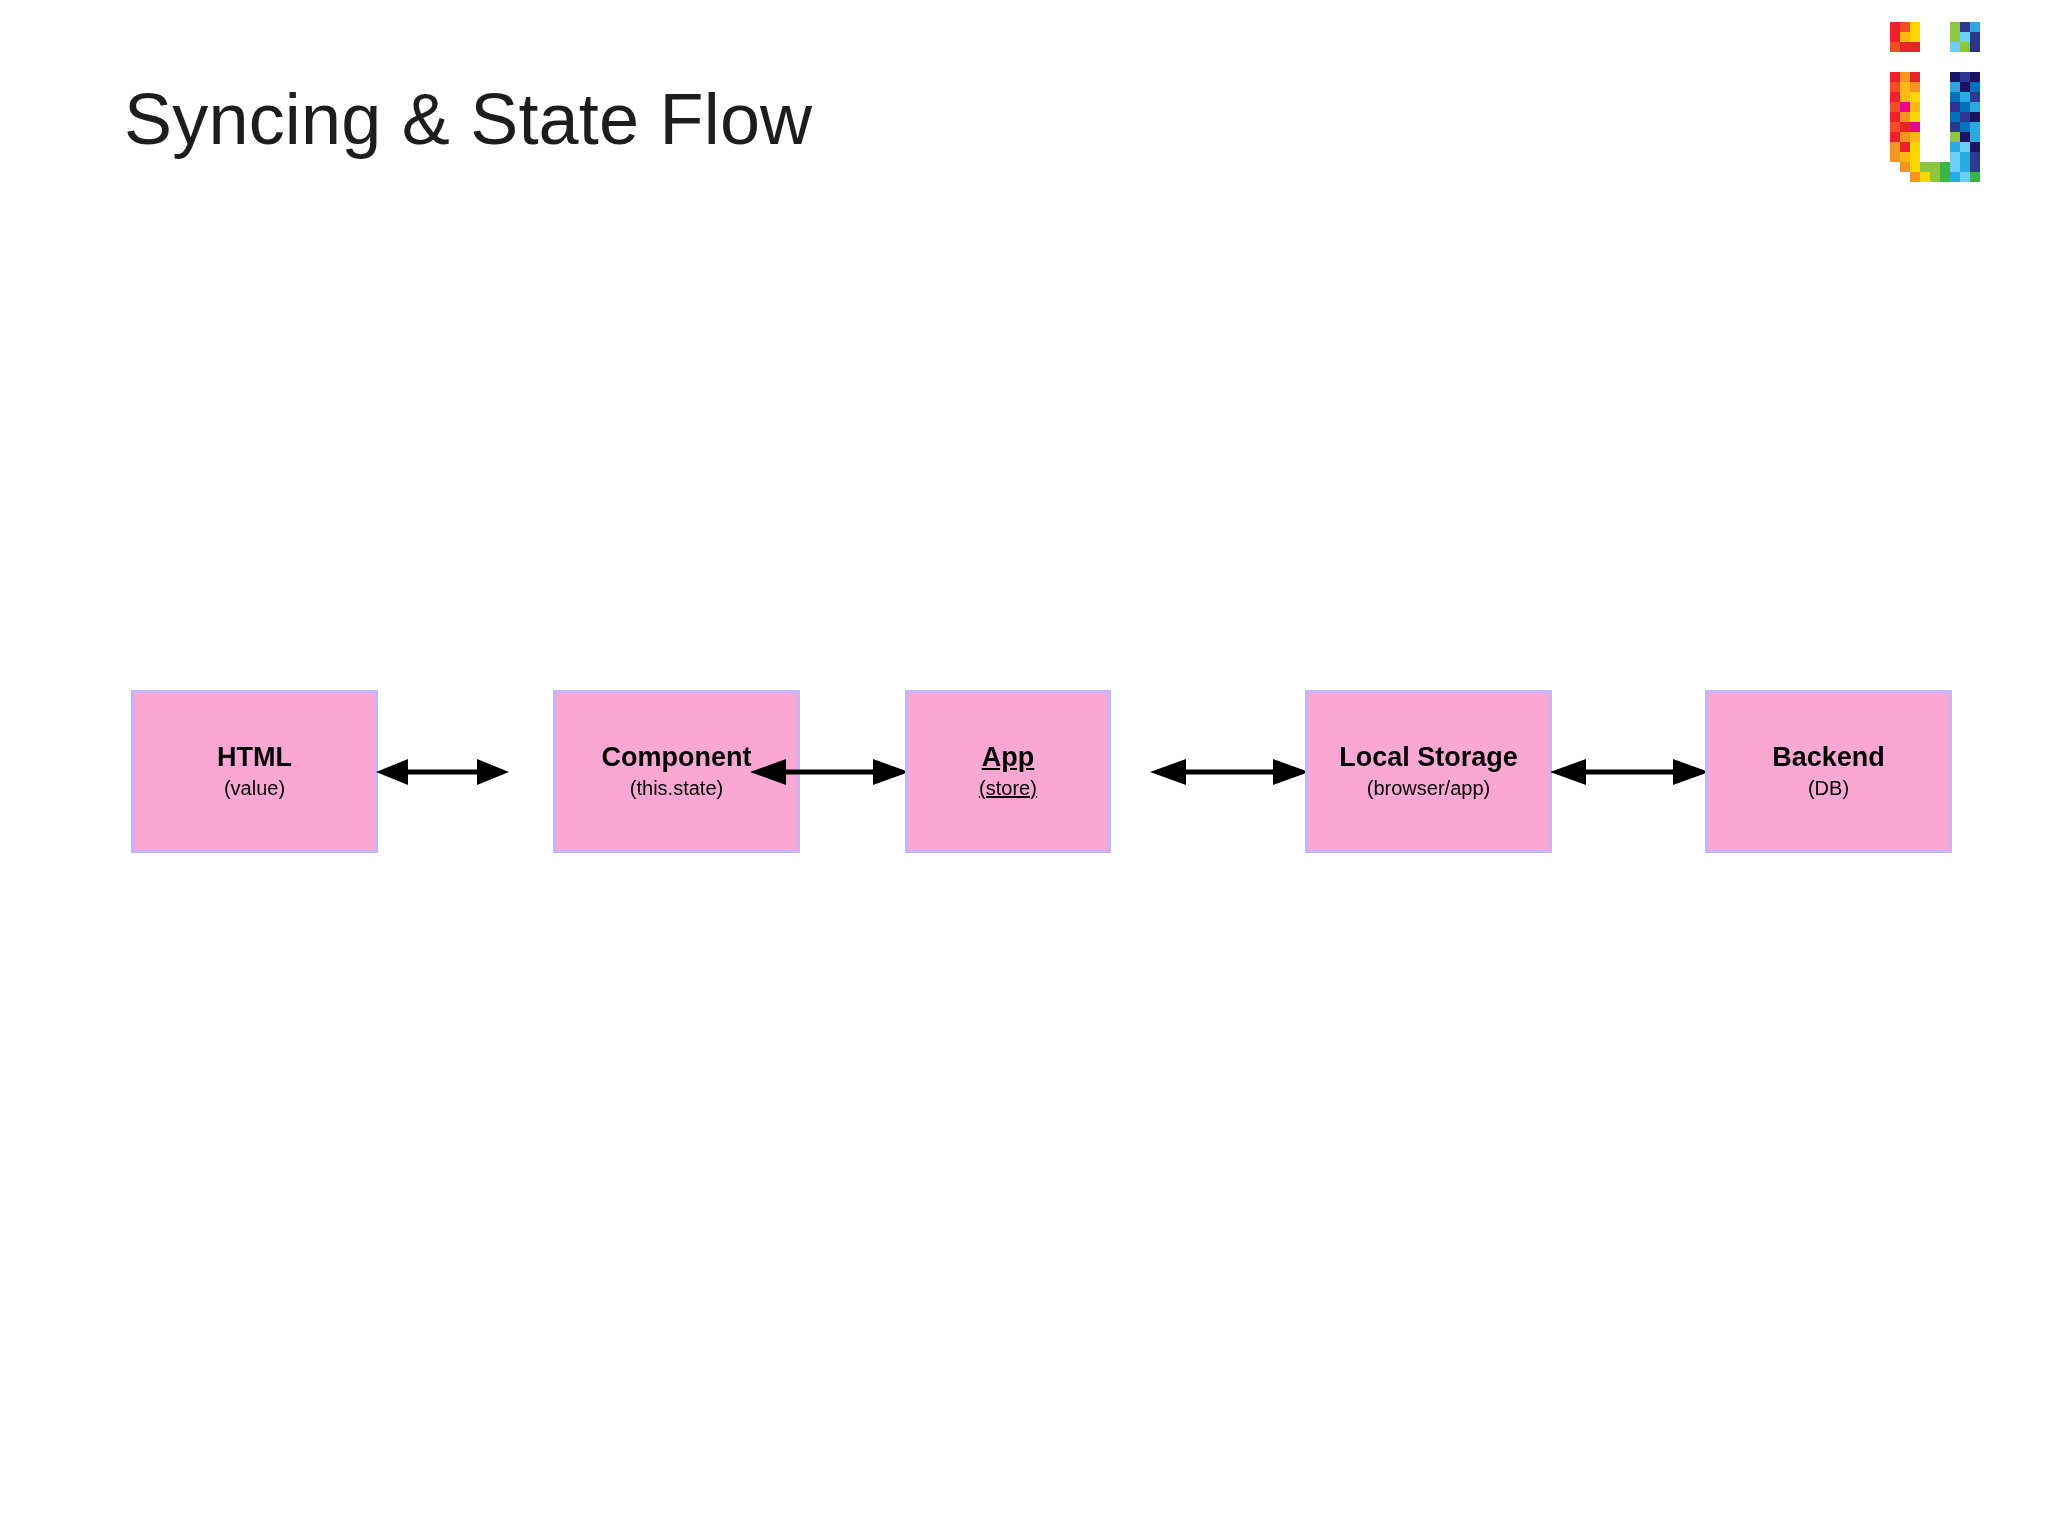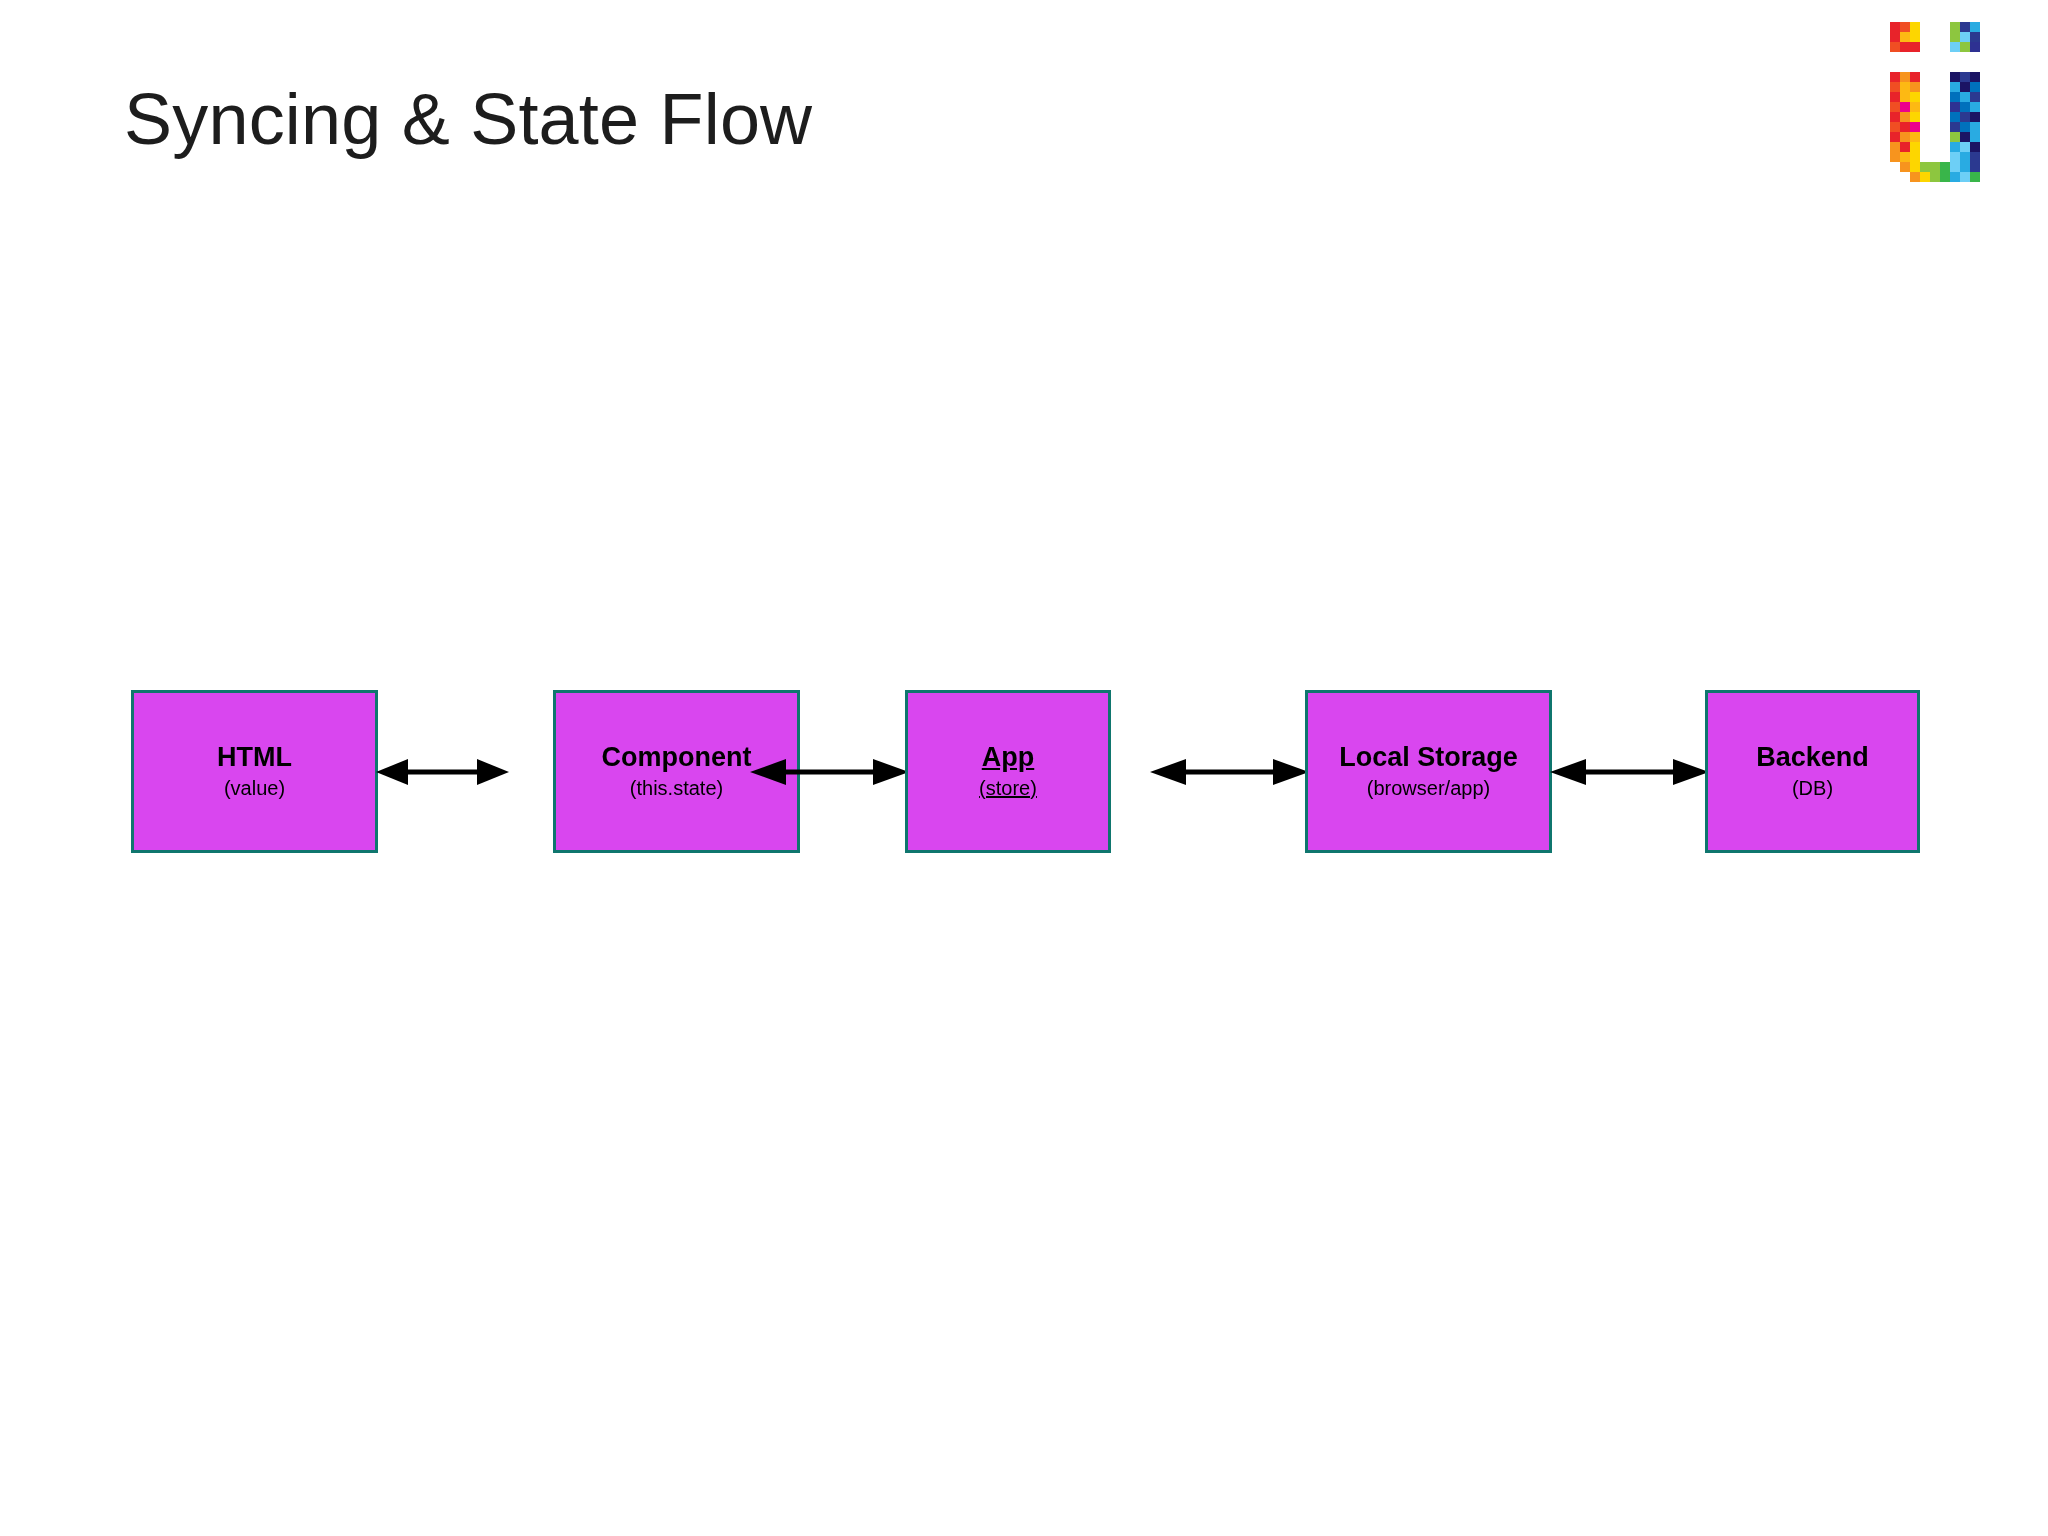--- a/index.html
+++ b/index.html
@@ -48,22 +48,22 @@
     top: 690px;
     width: 2048px;
     height: 165px;
   }
 
   .node {
     position: absolute;
     top: 0;
     height: 163px;
     box-sizing: border-box;
-    border: 3px solid #0f766e;
-    background: #d946ef;
+    border: 3px solid #c4b5fd;
+    background: #f9a8d4;
     display: flex;
     flex-direction: column;
     align-items: center;
     justify-content: center;
     line-height: 1.18;
   }
   .node .node-title {
     font-family: "Liberation Sans", sans-serif;
     font-size: 27px;
     font-weight: 700;
@@ -76,21 +76,21 @@
     font-weight: 400;
     color: #000000;
     white-space: nowrap;
     margin-top: 3px;
   }
 
   .node-0 { left: 131px;  width: 247px; }
   .node-1 { left: 505px;  width: 247px; margin-left: 48px; }
   .node-2 { left: 905px;  width: 206px; text-decoration: underline; }
   .node-3 { left: 1305px; width: 247px; }
-  .node-4 { left: 1705px; width: 215px; }
+  .node-4 { left: 1705px; width: 247px; }
 
   
   .connector {
     position: absolute;
     top: 66px;
     height: 32px;
   }
   .connector svg { display: block; width: 100%; height: 100%; }
 
   .conn-0 { left: 376px;  width: 133px; }

